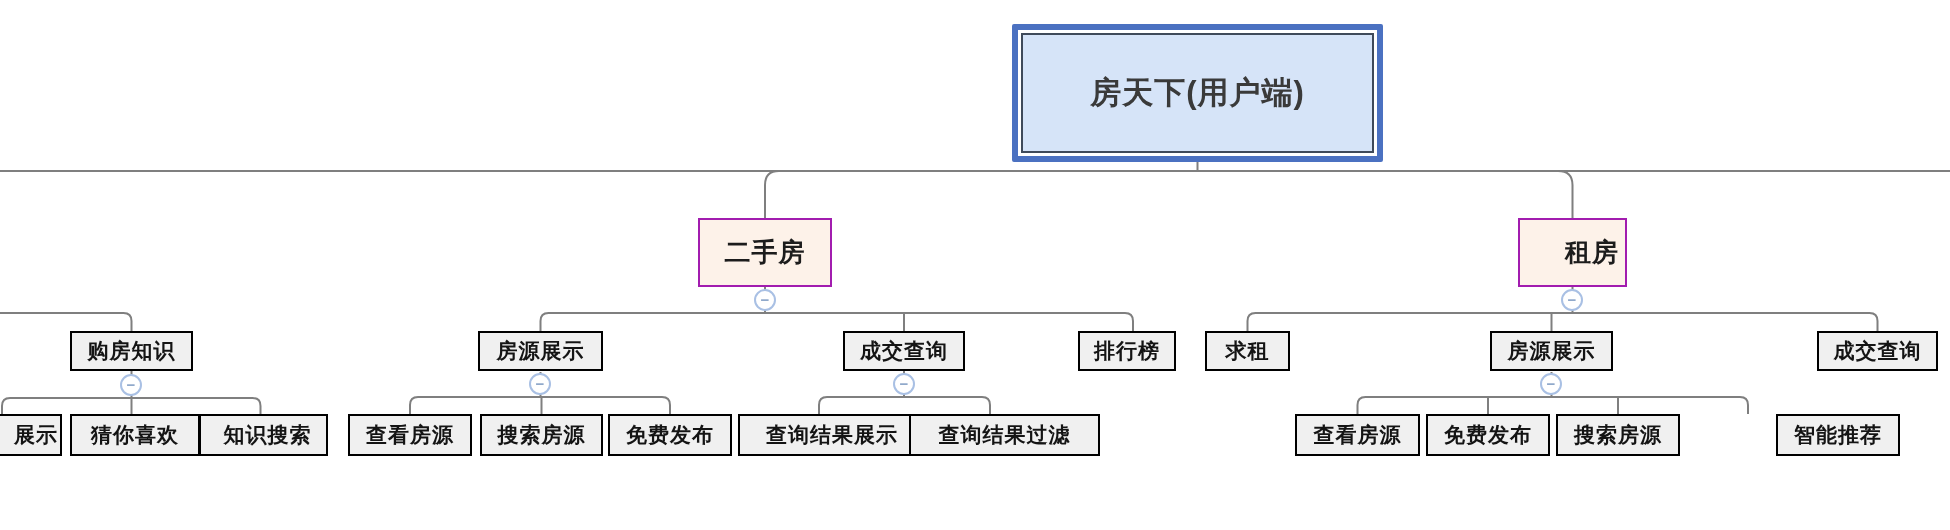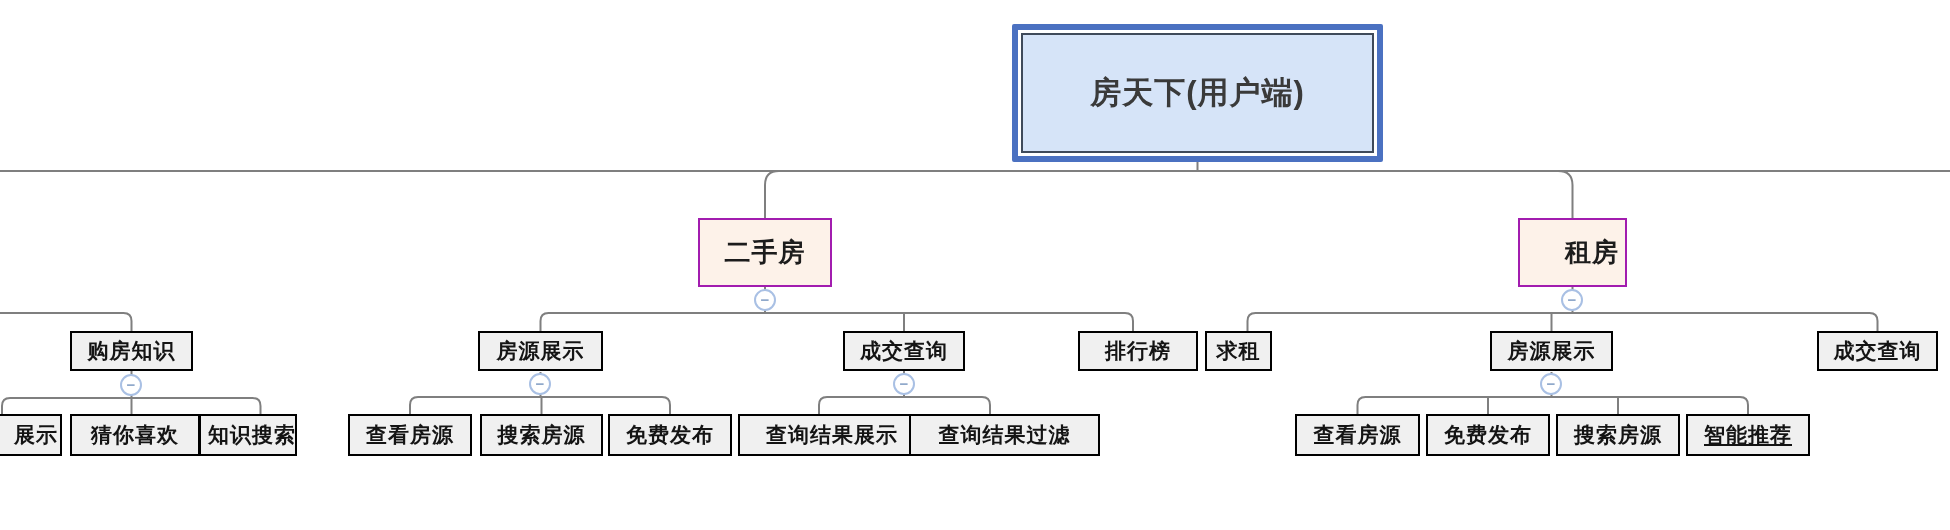--- a/index.html
+++ b/index.html
@@ -100,37 +100,37 @@
   <div class="root-outer">
     <div class="root-inner">房天下(用户端)</div>
   </div>
 
   <div class="branch" style="left:698px; width:134px;">二手房</div>
   <div class="branch" style="left:1518px; width:109px;padding-left:39px;">租房</div>
 
   <div class="node lvl2" style="left:70px; width:123px;">购房知识</div>
   <div class="node lvl2" style="left:478px; width:125px;">房源展示</div>
   <div class="node lvl2" style="left:843px; width:122px;">成交查询</div>
-  <div class="node lvl2" style="left:1078px; width:120px;">排行榜</div>
-  <div class="node lvl2" style="left:1205px; width:67px;">求租</div>
+  <div class="node lvl2" style="left:1078px; width:98px;">排行榜</div>
+  <div class="node lvl2" style="left:1205px; width:85px;">求租</div>
   <div class="node lvl2" style="left:1490px; width:123px;">房源展示</div>
   <div class="node lvl2" style="left:1817px; width:121px;">成交查询</div>
 
   <div class="node lvl3 cut" style="left:-58px; width:120px;">展示</div>
   <div class="node lvl3" style="left:70px; width:130px;">猜你喜欢</div>
-  <div class="node lvl3" style="left:199px; width:98px;padding-left:8px;">知识搜索</div>
+  <div class="node lvl3" style="left:199px; width:129px;padding-left:8px;">知识搜索</div>
   <div class="node lvl3" style="left:348px; width:124px;">查看房源</div>
   <div class="node lvl3" style="left:480px; width:123px;">搜索房源</div>
   <div class="node lvl3" style="left:608px; width:124px;">免费发布</div>
   <div class="node lvl3" style="left:738px; width:188px;">查询结果展示</div>
   <div class="node lvl3" style="left:909px; width:191px;">查询结果过滤</div>
   <div class="node lvl3" style="left:1295px; width:125px;">查看房源</div>
   <div class="node lvl3" style="left:1426px; width:124px;">免费发布</div>
   <div class="node lvl3" style="left:1556px; width:124px;">搜索房源</div>
-  <div class="node lvl3" style="left:1686px; width:124px;text-decoration:underline;">智能推荐</div>
+  <div class="node lvl3" style="left:1776px; width:124px;">智能推荐</div>
 
   <div class="collapse-btn" style="left:754px; top:289px;">
     <span>−</span>
   </div>
   <div class="collapse-btn" style="left:1561px; top:289px;">
     <span>−</span>
   </div>
   <div class="collapse-btn" style="left:120px; top:374px;">
     <span>−</span>
   </div>

